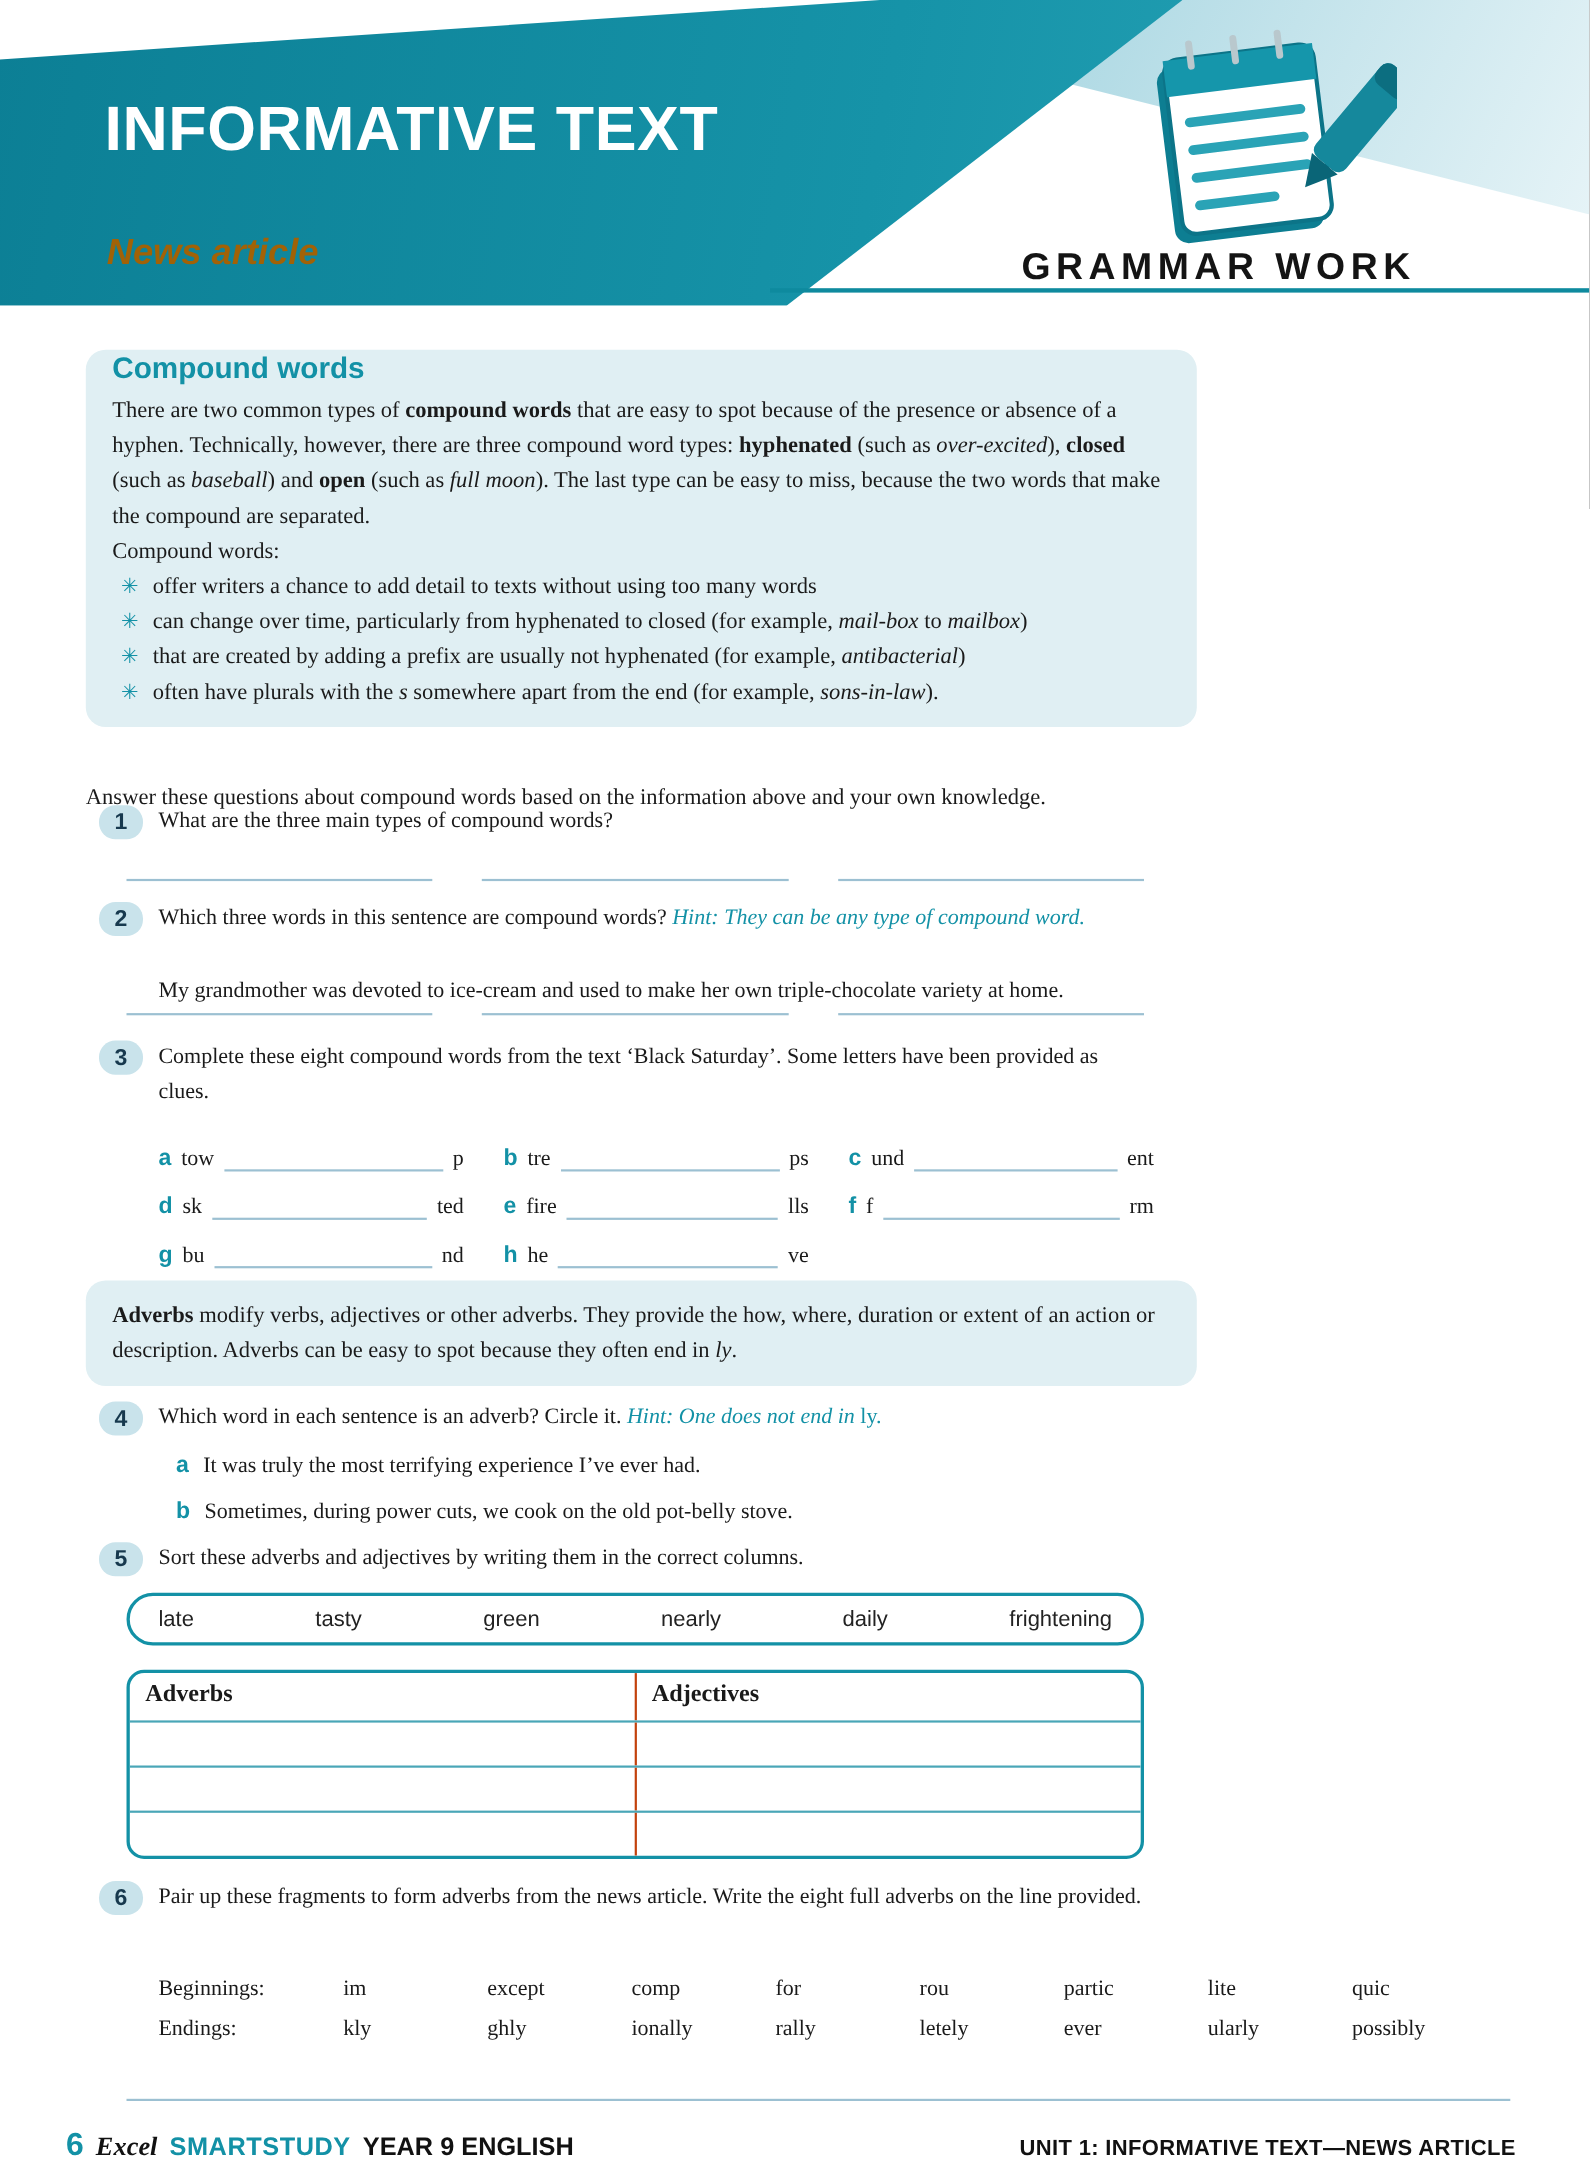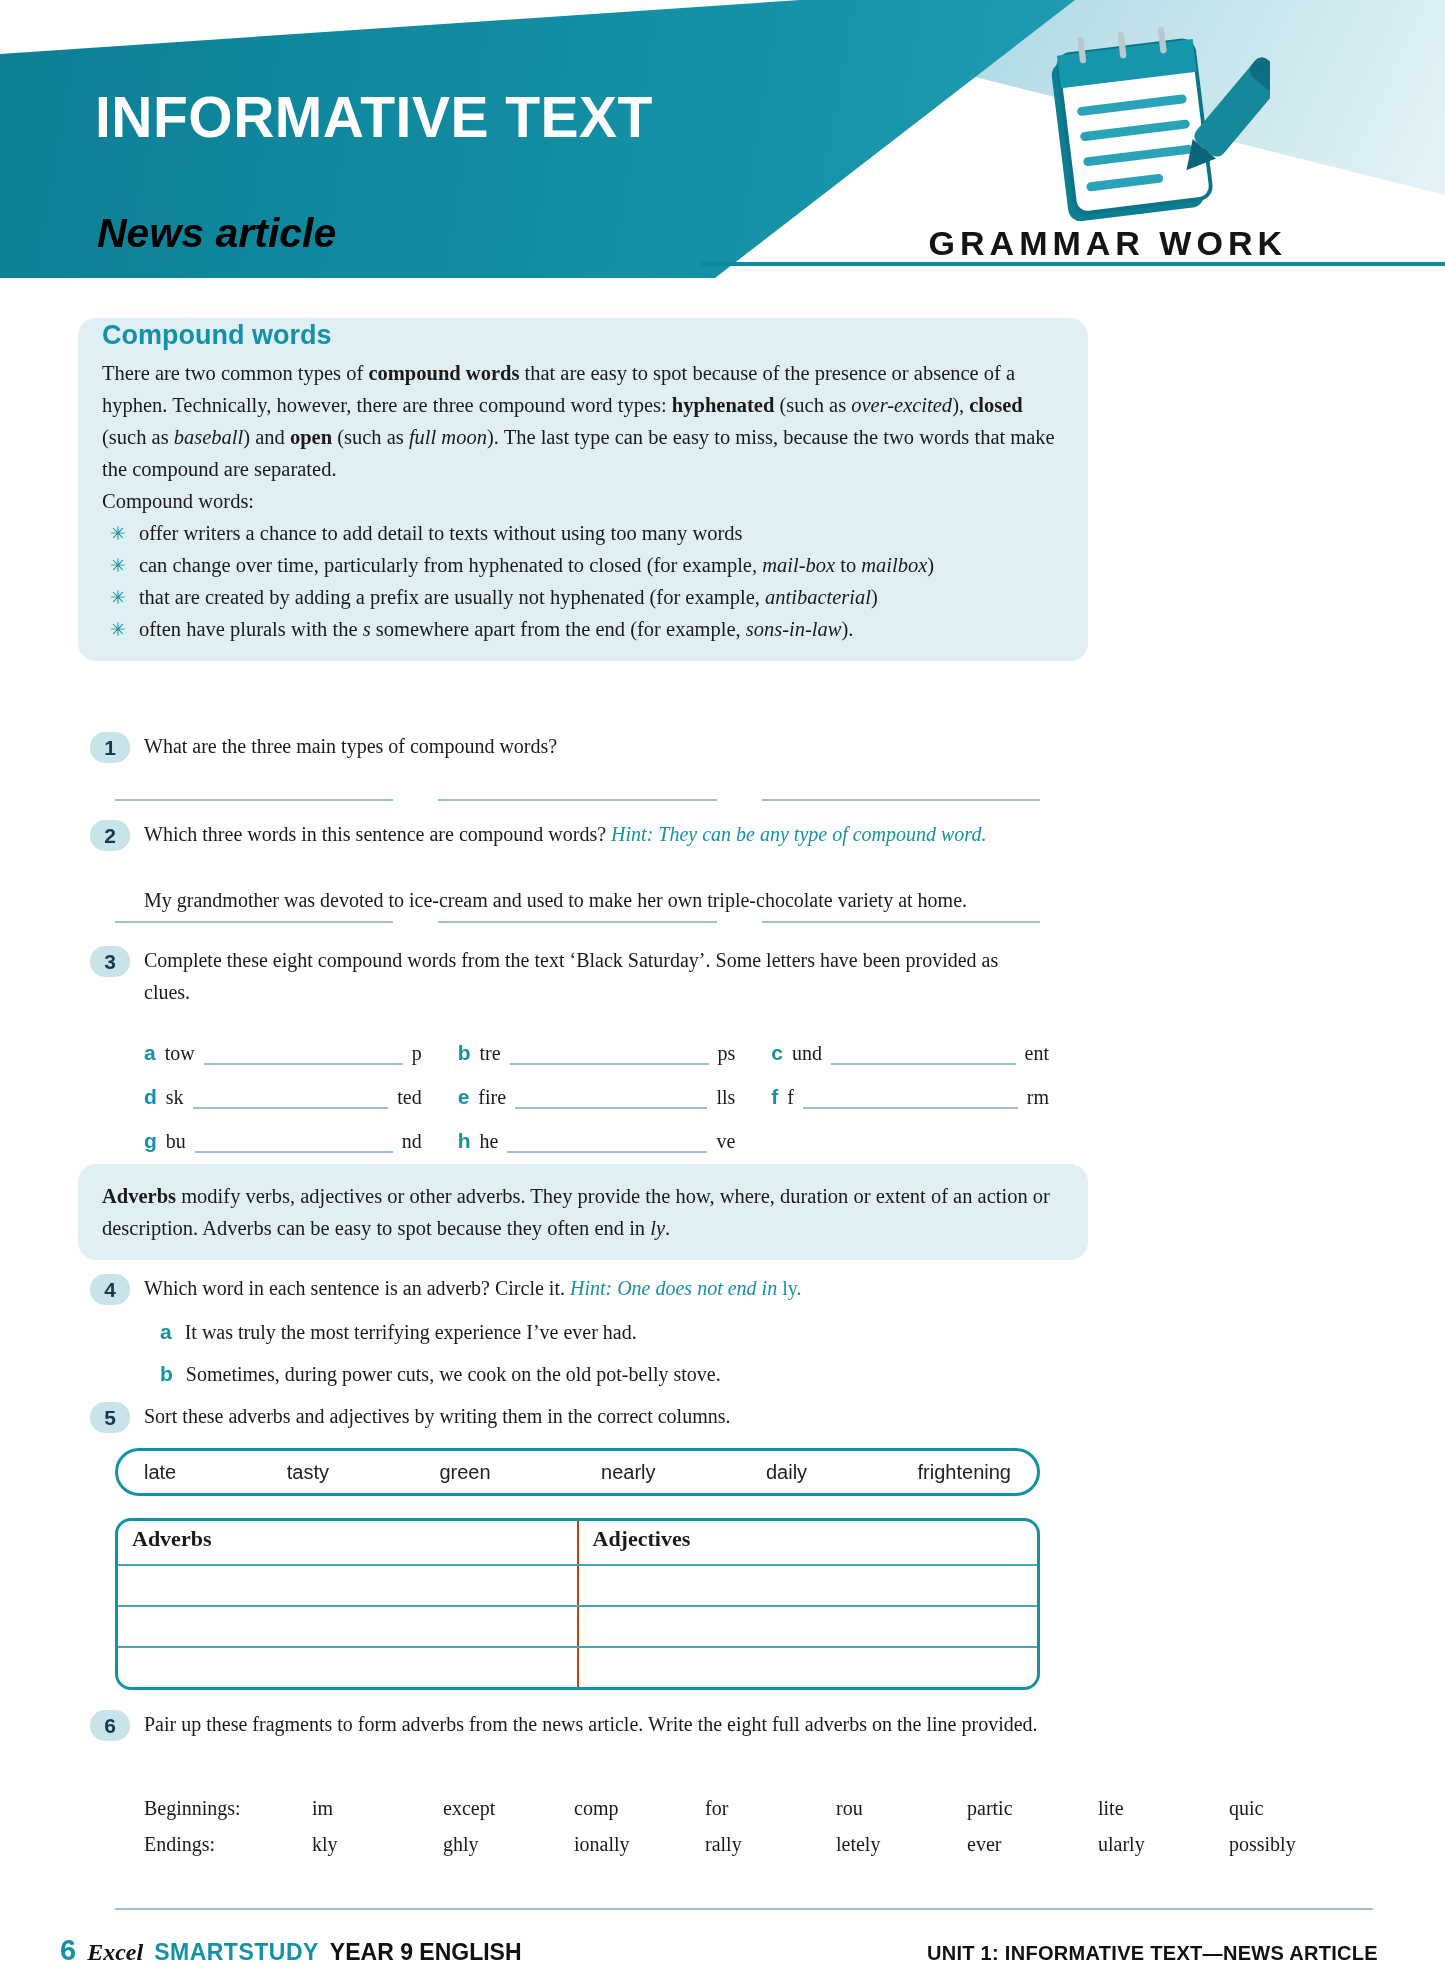--- a/index.html
+++ b/index.html
@@ -11,21 +11,21 @@
   .hdr-light{position:absolute;inset:0;
      background:linear-gradient(115deg,#4fadc2 0%,#8cc9d8 40%,#e9f5f8 100%);
      clip-path:polygon(930px 0,1445px 0,1445px 195px,860px 48px);}
   .hdr-dark{position:absolute;inset:0;
      background:linear-gradient(100deg,#0c7f95 0%,#1693a8 55%,#2ba7ba 100%);
      clip-path:polygon(0 54px,800px 0,1075px 0,715px 278px,0 278px);}
   .hdr-rule{position:absolute;left:700px;right:0;top:262px;height:4px;background:#0e8a9e;}
   .hdr-title{position:absolute;left:95px;top:84px;margin:0;font-family:"Liberation Sans",sans-serif;
      font-weight:700;font-size:57px;letter-spacing:.5px;color:#fff;text-align:right;}
   .hdr-sub{position:absolute;left:97px;top:210px;font-family:"Liberation Sans",sans-serif;
-     font-weight:700;font-style:italic;font-size:41px;color:#000000;}
+     font-weight:700;font-style:italic;font-size:33px;color:#a16207;}
   .hdr-section{position:absolute;right:158px;top:224px;font-family:"Liberation Sans",sans-serif;
      font-weight:700;font-size:34px;letter-spacing:5px;color:#141414;}
   .hdr-pad{position:absolute;left:1005px;top:16px;width:265px;height:228px;}
 
   
   .infobox{position:absolute;left:78px;width:962px;background:#e0eff3;border-radius:18px;
      padding:2px 24px 16px;}
   .infobox h2{margin:0 0 6px;font-family:"Liberation Sans",sans-serif;font-size:27px;
      font-weight:700;color:#1391a6;}
   .infobox p{margin:0;font-size:20.5px;line-height:32px;}
@@ -145,20 +145,21 @@
     <div class="bullet">
       <span class="star">✳</span>
       <p><span>that are created by adding a prefix are usually not hyphenated (for example, </span><i>antibacterial</i><span>)</span></p>
     </div>
     <div class="bullet">
       <span class="star">✳</span>
       <p><span>often have plurals with the </span><i>s</i><span> somewhere apart from the end (for example, </span><i>sons-in-law</i><span>).</span></p>
     </div>
   </section>
 
+  <p class="intro">Answer these questions about compound words based on the information above and your own knowledge.</p>
 
   <div class="q" style="top:730px">
     <span class="qnum">1</span>
     <div class="qtext"><span>What are the three main types of compound words?</span></div>
   </div>
   <div class="lines" style="top:798px">
     <span class="ln"></span>
     <span class="ln"></span>
     <span class="ln"></span>
   </div>

